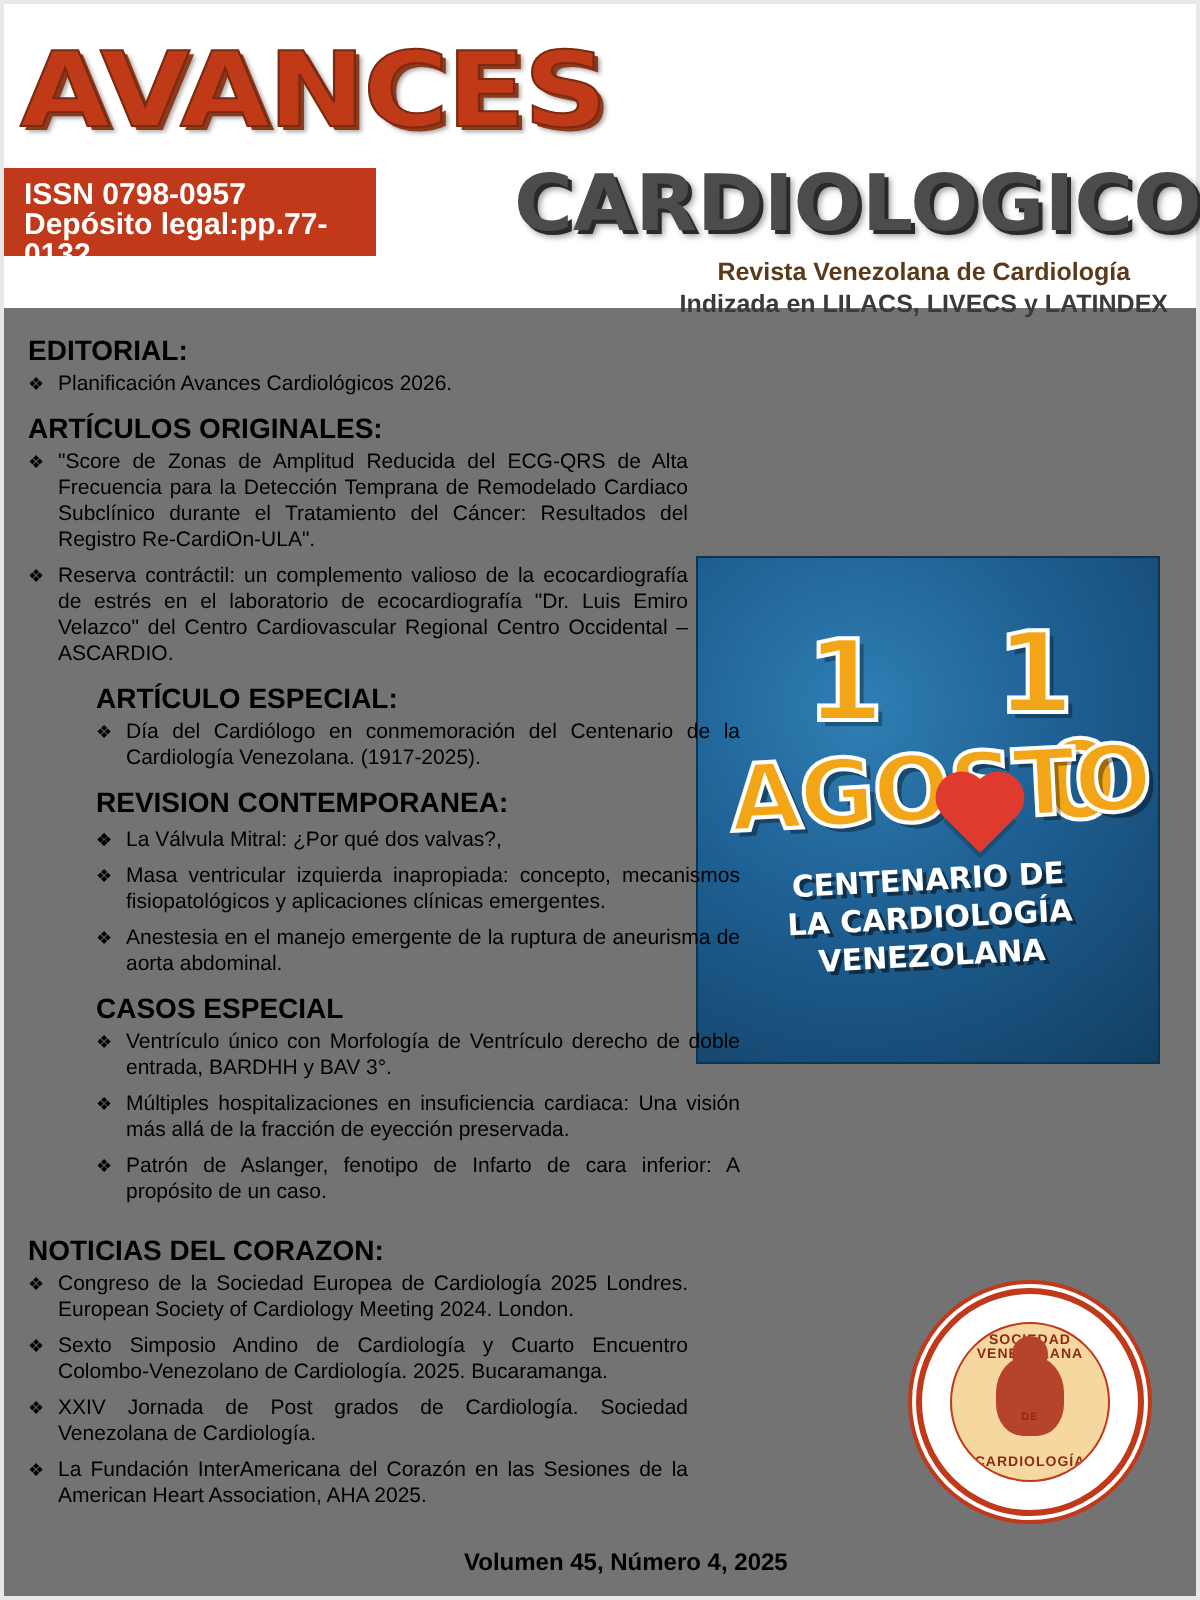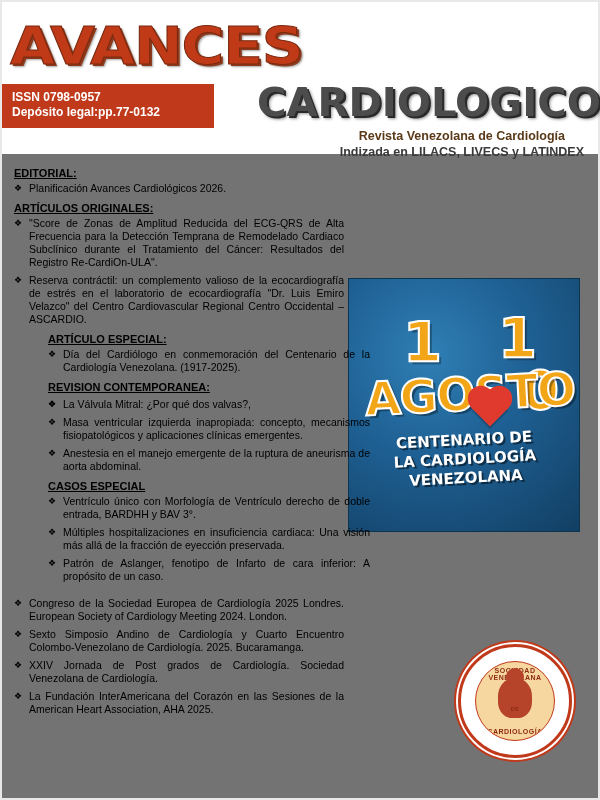--- a/index.html
+++ b/index.html
@@ -56,25 +56,25 @@
     color: #4c4c4c;
     text-shadow: 2px 2px 0 #2a2a2a, 3px 3px 3px rgba(0,0,0,0.4);
     transform: scaleX(1.03);
     transform-origin: left top;
     white-space: nowrap;
   }
   .issn-box {
     position: absolute;
     left: 0;
     top: 82px;
-    width: 212px;
+    width: 186px;
     height: 44px;
     background: #c0391a;
     color: #ffffff;
-    font-size: 12px;
+    font-size: 15px;
     font-weight: bold;
     padding: 6px 0 0 10px;
     box-sizing: border-box;
     line-height: 15px;
   }
   .subhead {
     position: absolute;
     right: 14px;
     top: 126px;
     text-align: center;
@@ -84,23 +84,22 @@
     line-height: 16px;
   }
   .subhead .l2 { color: #3a3a3a; }
 
   
   .body {
     position: relative;
     padding: 6px 10px 0 12px;
   }
   .section-title {
-    font-size: 11px;
-    font-weight: bold;
-    text-decoration: underline;
+    font-size: 14px;
+    font-weight: bold;
     margin: 7px 0 3px 0;
     color: #000;
   }
   ul.items {
     list-style: none;
     margin: 0;
     padding: 0;
   }
   ul.items li {
     position: relative;
@@ -340,33 +339,35 @@
     <div class="col-narrow">
       <div class="section-title">CASOS ESPECIAL</div>
       <ul class="items">
         <li><span class="bullet">❖</span><span>Ventrículo único con Morfología de Ventrículo derecho de doble entrada, BARDHH y BAV 3°.</span></li>
         <li><span class="bullet">❖</span><span>Múltiples hospitalizaciones en insuficiencia cardiaca: Una visión más allá de la fracción de eyección preservada.</span></li>
         <li><span class="bullet">❖</span><span>Patrón de Aslanger, fenotipo de Infarto de cara inferior: A propósito de un caso.</span></li>
       </ul>
     </div>
 
     <div class="col-left" style="margin-top:14px;">
+      <div class="section-title">NOTICIAS DEL CORAZON:</div>
       <ul class="items">
         <li><span class="bullet">❖</span><span>Congreso de la Sociedad Europea de Cardiología 2025 Londres. European Society of Cardiology Meeting 2024. London.</span></li>
         <li><span class="bullet">❖</span><span>Sexto Simposio Andino de Cardiología y Cuarto Encuentro Colombo-Venezolano de Cardiología. 2025. Bucaramanga.</span></li>
         <li><span class="bullet">❖</span><span>XXIV Jornada de Post grados  de Cardiología. Sociedad Venezolana de Cardiología.</span></li>
         <li><span class="bullet">❖</span><span>La Fundación InterAmericana del Corazón en las Sesiones de la American Heart Association, AHA 2025.</span></li>
       </ul>
     </div>
 
   </div>
 
   <div class="seal">
     <div class="seal-inner">
       <div class="seal-text-top">SOCIEDAD   VENEZOLANA</div>
       <div class="seal-bird"></div>
       <div class="seal-text-mid">DE</div>
       <div class="seal-text-bottom">CARDIOLOGÍA</div>
     </div>
   </div>
 
+  <div class="footer-vol">Volumen 45, Número  4, 2025</div>
 
 </div>
 
 </body></html>

